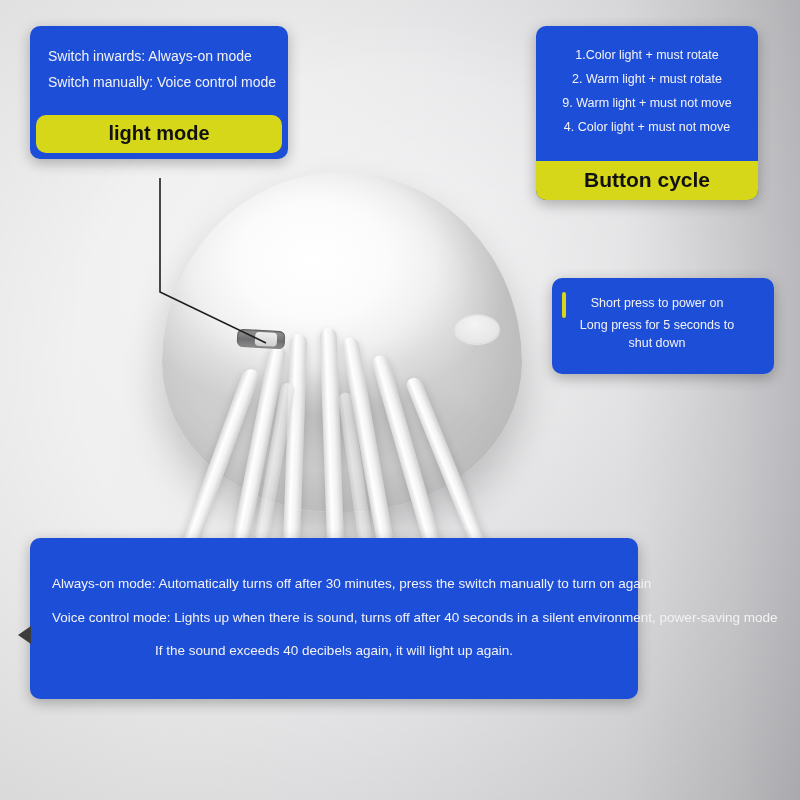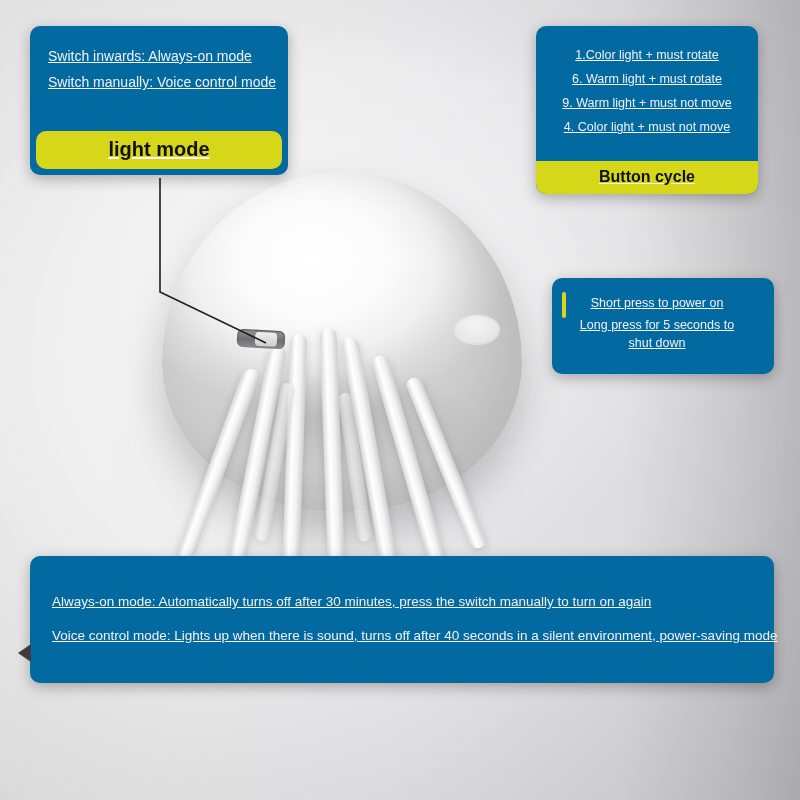--- a/index.html
+++ b/index.html
@@ -100,73 +100,72 @@
   .leg {
     position: absolute;
     border-radius: 999px;
     background: linear-gradient(90deg, #d9d9d9 0%, #ffffff 34%, #f2f2f2 66%, #cfcfd0 100%);
     box-shadow: 0 3px 8px rgba(0,0,0,0.14);
   }
 
   
   .card {
     position: absolute;
-    background: #0369a1;
+    background: #1d4ed8;
     border-radius: 10px;
     color: #ffffff;
     box-shadow: 0 4px 14px rgba(0,0,0,0.28);
-    text-decoration: underline;
   }
   .card .body { padding: 14px 18px 10px 18px; }
   .card .line {
     font-size: 14.5px;
     line-height: 1.45;
     color: #f2f2f2;
     margin: 6px 0;
     white-space: nowrap;
   }
   .banner {
     background: #d6d719;
     color: #111111;
     font-weight: bold;
     font-size: 19px;
     text-align: center;
     padding: 7px 0 8px 0;
     border-radius: 10px;
-    margin: 22px 6px 6px 6px;
+    margin: 6px 6px 6px 6px;
   }
   .banner-full {
     border-radius: 0 0 10px 10px;
     margin: 8px 0 0 0;
   }
 
   
   #card-light-mode { left: 30px; top: 26px; width: 258px; }
   #card-light-mode .line { font-size: 14px; }
   #card-light-mode .banner { font-size: 20px; }
 
   
   #card-button-cycle { left: 536px; top: 26px; width: 222px; }
   #card-button-cycle .line { font-size: 12.5px; text-align: center; white-space: normal; }
-  #card-button-cycle .banner { font-size: 16px; }
+  #card-button-cycle .banner { font-size: 21px; }
 
   
   #card-power { left: 552px; top: 278px; width: 222px; padding-bottom: 6px; }
   #card-power .body { padding: 12px 32px 12px 20px; position: relative; }
   #card-power .tick {
     position: absolute;
     left: 10px; top: 14px;
     width: 4px; height: 26px;
     background: #d6d719;
     border-radius: 2px;
   }
   #card-power .line { font-size: 12.5px; text-align: center; white-space: normal; margin: 4px 0; }
 
   
-  #card-modes { left: 30px; top: 556px; width: 744px; }
+  #card-modes { left: 30px; top: 538px; width: 608px; }
   #card-modes .body { padding: 22px 22px 24px 22px; }
   #card-modes .line { font-size: 13.5px; margin: 14px 0; }
   #card-modes .line.center { text-align: center; }
 
   
   .pointer-left {
     position: absolute;
     left: -12px;
     top: 88px;
     width: 0; height: 0;
@@ -218,36 +217,37 @@
     <div class="body">
       <div class="line">Switch inwards: Always-on mode</div>
       <div class="line">Switch manually: Voice control mode</div>
     </div>
     <div class="banner">light mode</div>
   </div>
 
   <div class="card" id="card-button-cycle">
     <div class="body">
       <div class="line">1.Color light + must rotate</div>
-      <div class="line">6. Warm light + must rotate</div>
+      <div class="line">2. Warm light + must rotate</div>
       <div class="line">9. Warm light + must not move</div>
       <div class="line">4. Color light + must not move</div>
     </div>
     <div class="banner banner-full">Button cycle</div>
   </div>
 
   <div class="card" id="card-power">
     <div class="body">
       <div class="tick"></div>
       <div class="line">Short press to power on</div>
       <div class="line">Long press for 5 seconds to shut down</div>
     </div>
   </div>
 
   <div class="card" id="card-modes">
     <div class="pointer-left"></div>
     <div class="body">
       <div class="line">Always-on mode: Automatically turns off after 30 minutes, press the switch manually to turn on again</div>
       <div class="line">Voice control mode: Lights up when there is sound, turns off after 40 seconds in a silent environment, power-saving mode</div>
+      <div class="line center">If the sound exceeds 40 decibels again, it will light up again.</div>
     </div>
   </div>
 
 </div>
 
 </body></html>

